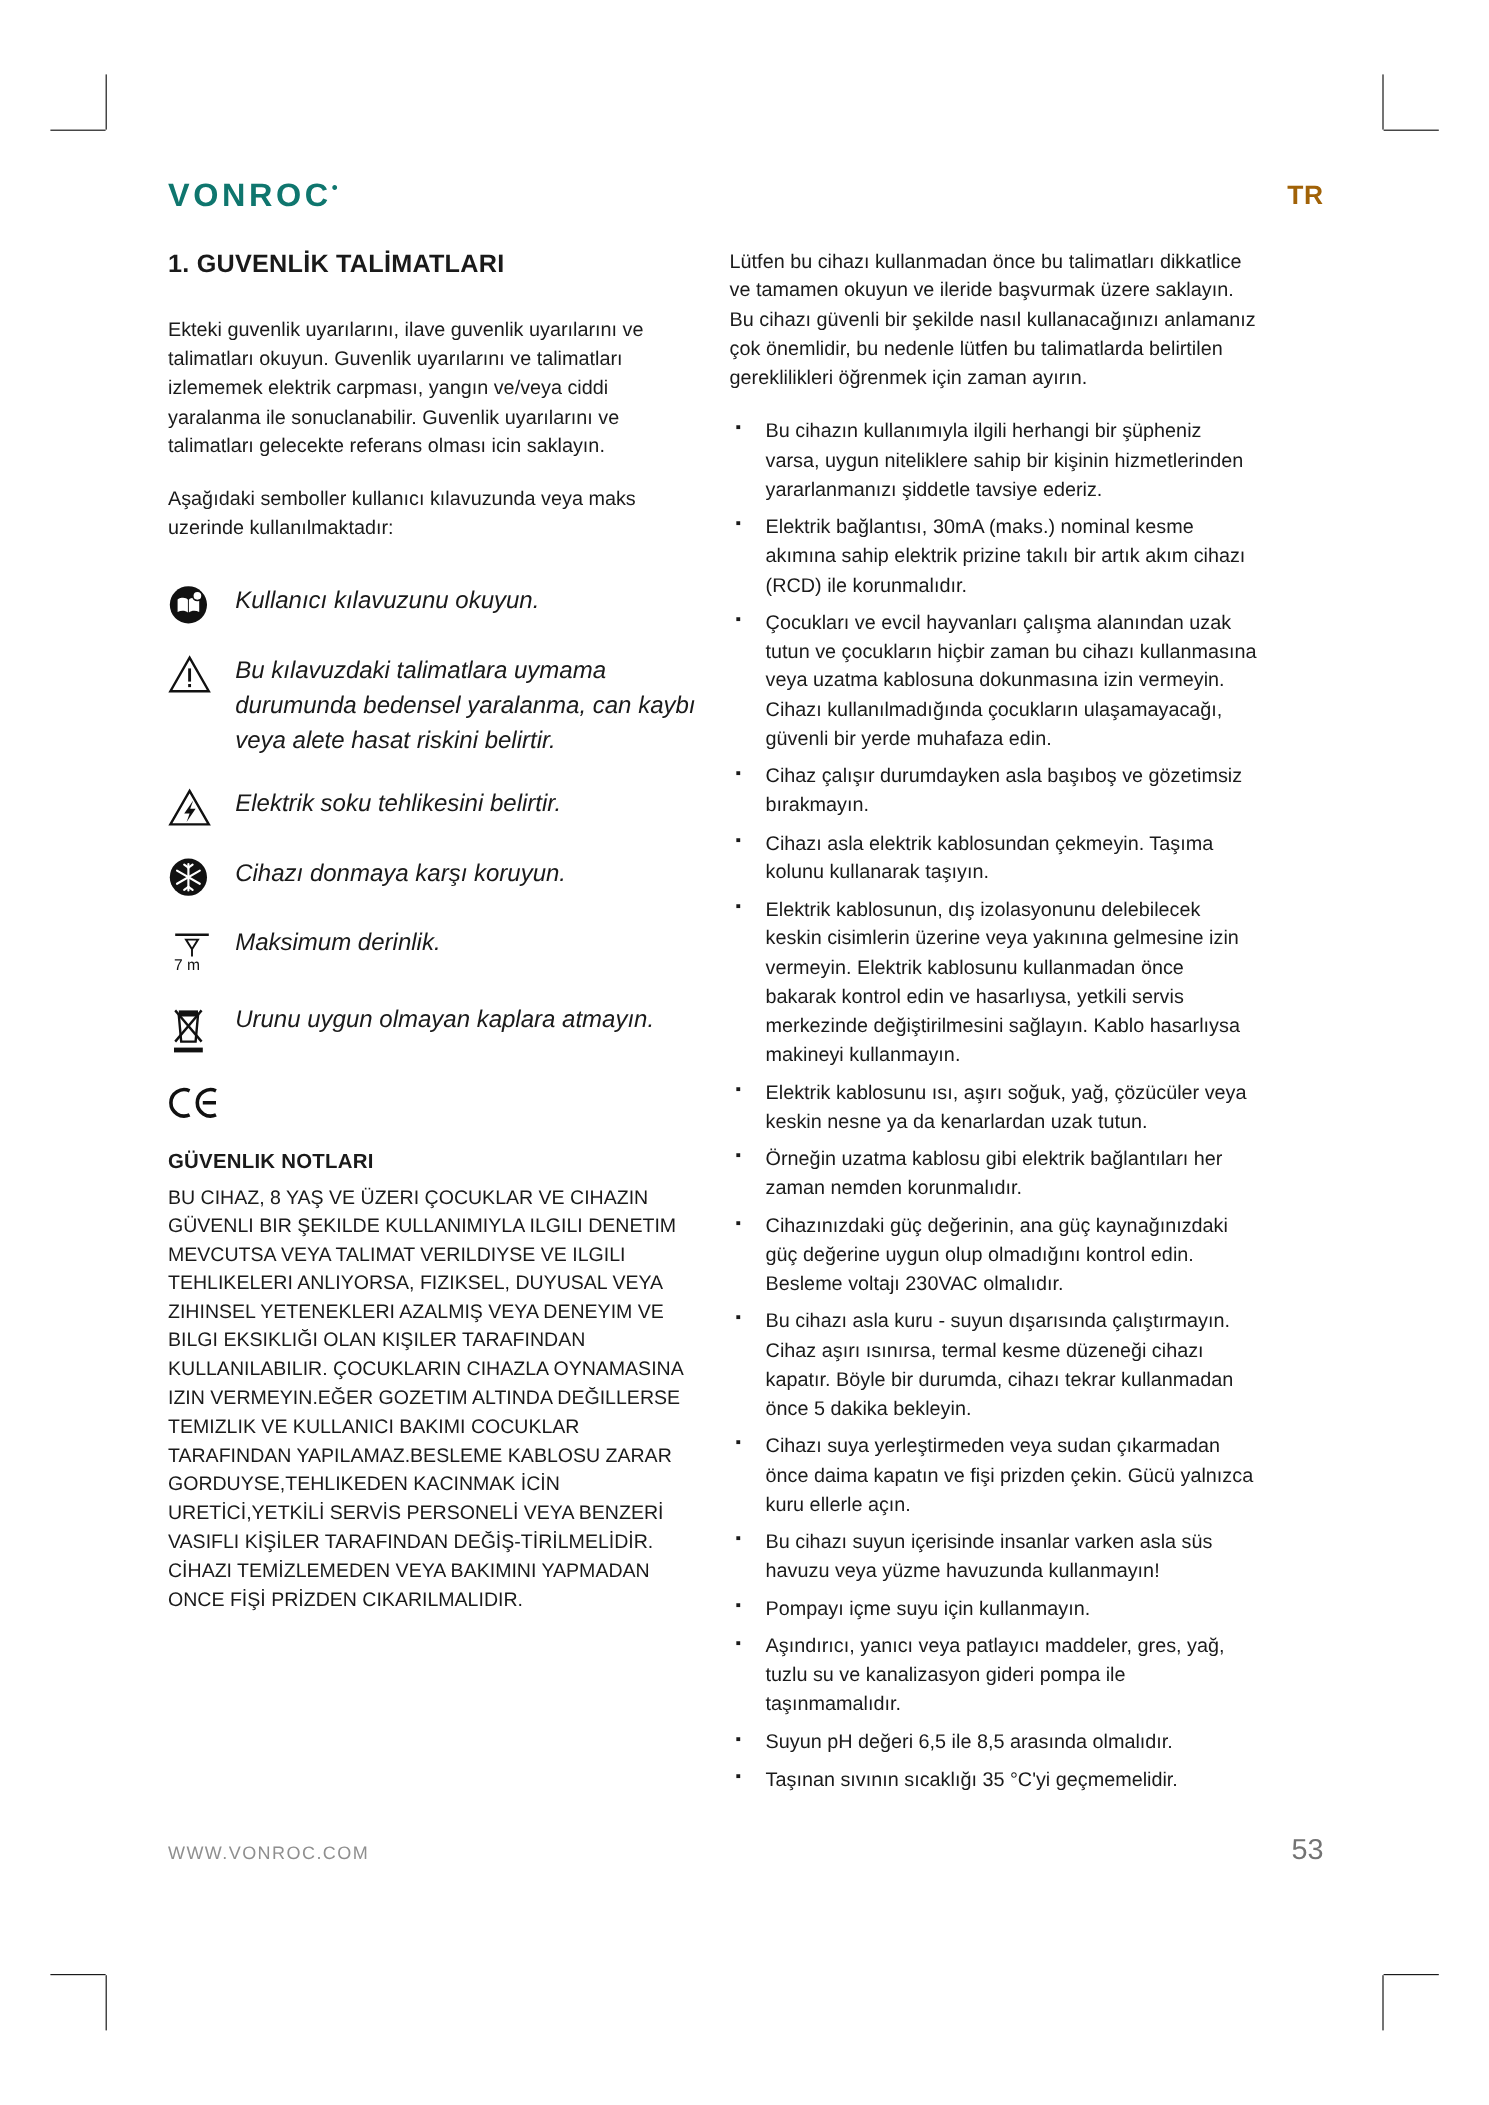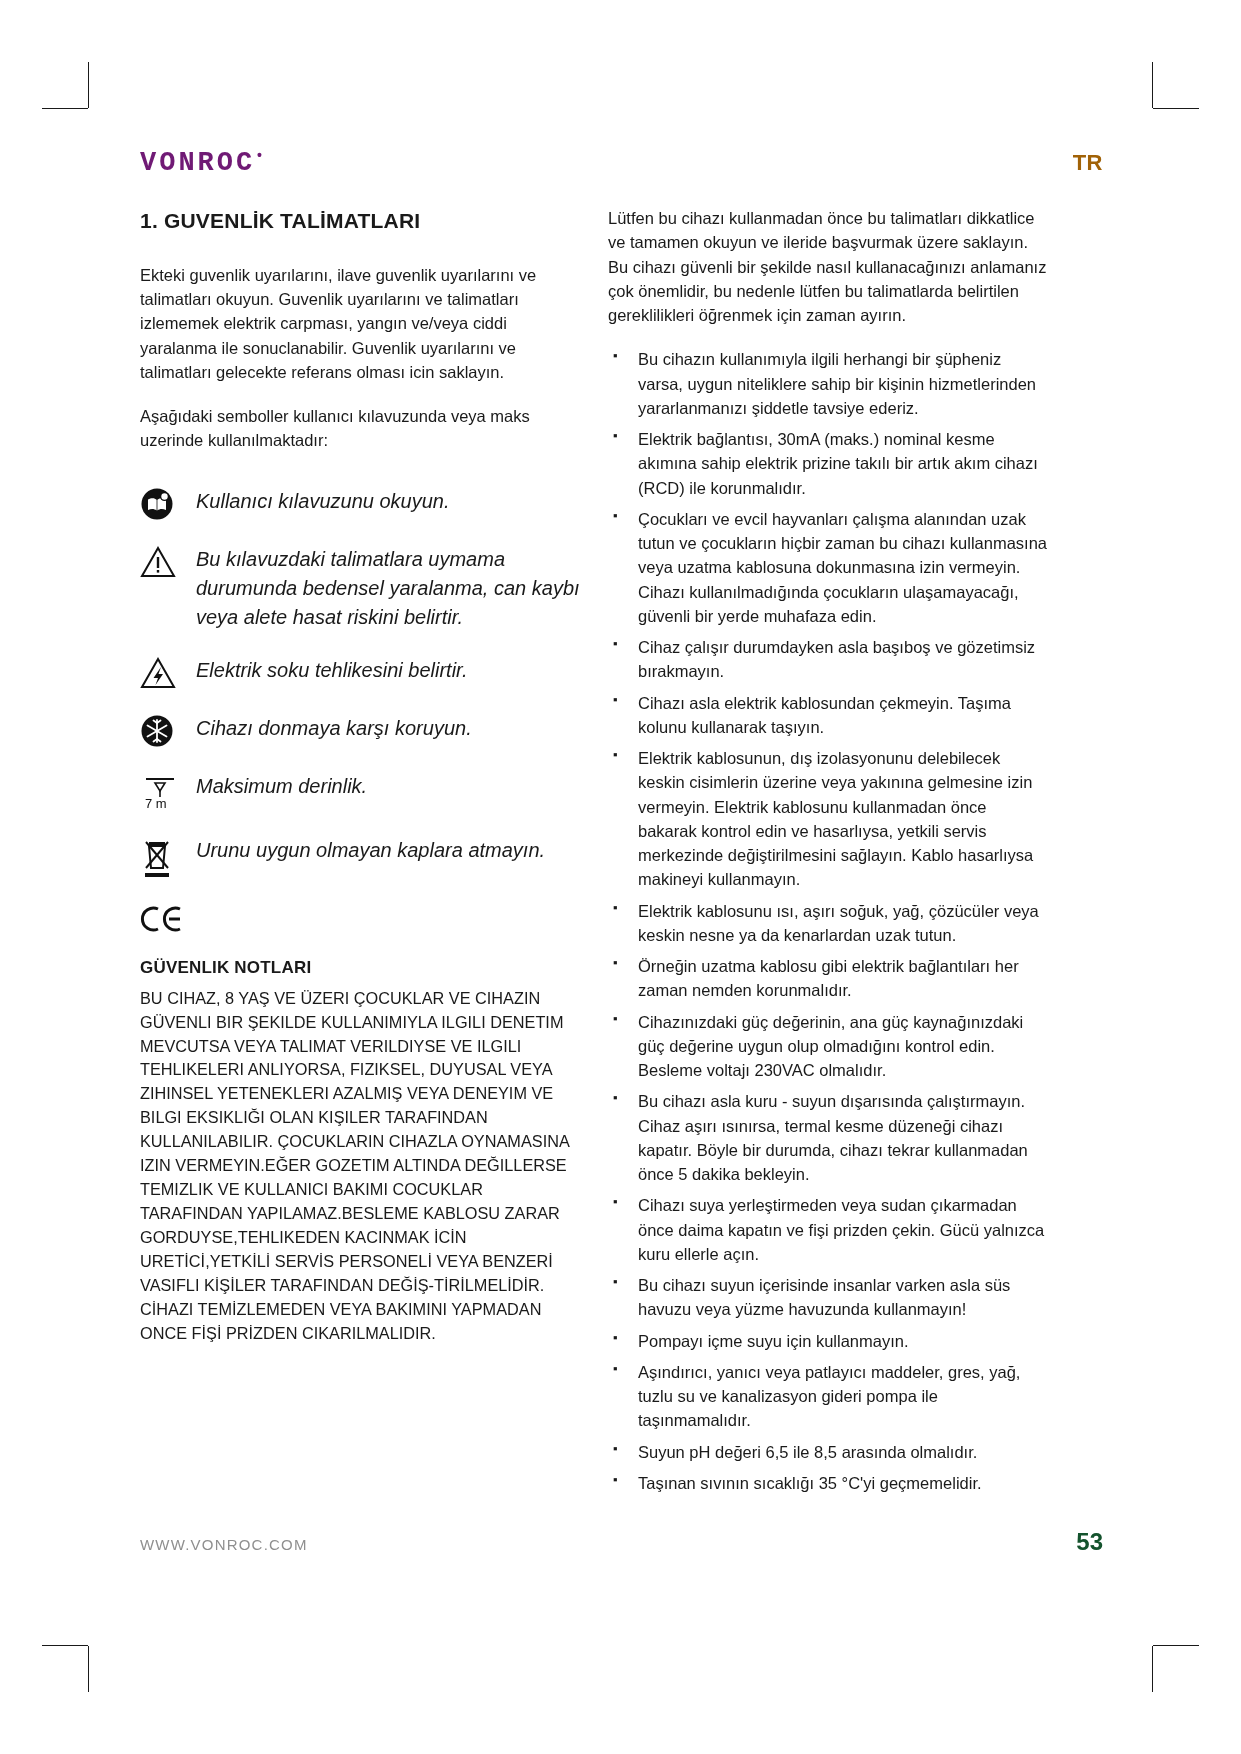--- a/index.html
+++ b/index.html
@@ -37,22 +37,22 @@
   .br-h { left: 1153px; top: 1645px; }
 
   
   .logo {
     position: absolute;
     left: 140px;
     top: 148px;
     font-size: 27px;
     font-weight: 700;
     letter-spacing: 3px;
-    color: #701a75;
-    font-family: Liberation Mono, monospace;
+    color: #0f766e;
+    font-family: Liberation Sans, sans-serif;
   }
   .logo-dot {
     font-size: 14px;
     vertical-align: top;
     letter-spacing: 0;
   }
   .lang-code {
     position: absolute;
     right: 138px;
     top: 150px;
@@ -146,22 +146,22 @@
     top: 1536px;
     font-size: 15px;
     letter-spacing: 1.2px;
     color: #8f8f8f;
   }
   .footer-page {
     position: absolute;
     right: 138px;
     top: 1528px;
     font-size: 24px;
-    font-weight: 700;
-    color: #14532d;
+    font-weight: 400;
+    color: #737373;
   }
 
   svg { display: block; }
 </style>
 </head>
 <body>
 
 <div class="page">
 
   <div class="crop crop-v tl-v"></div>

